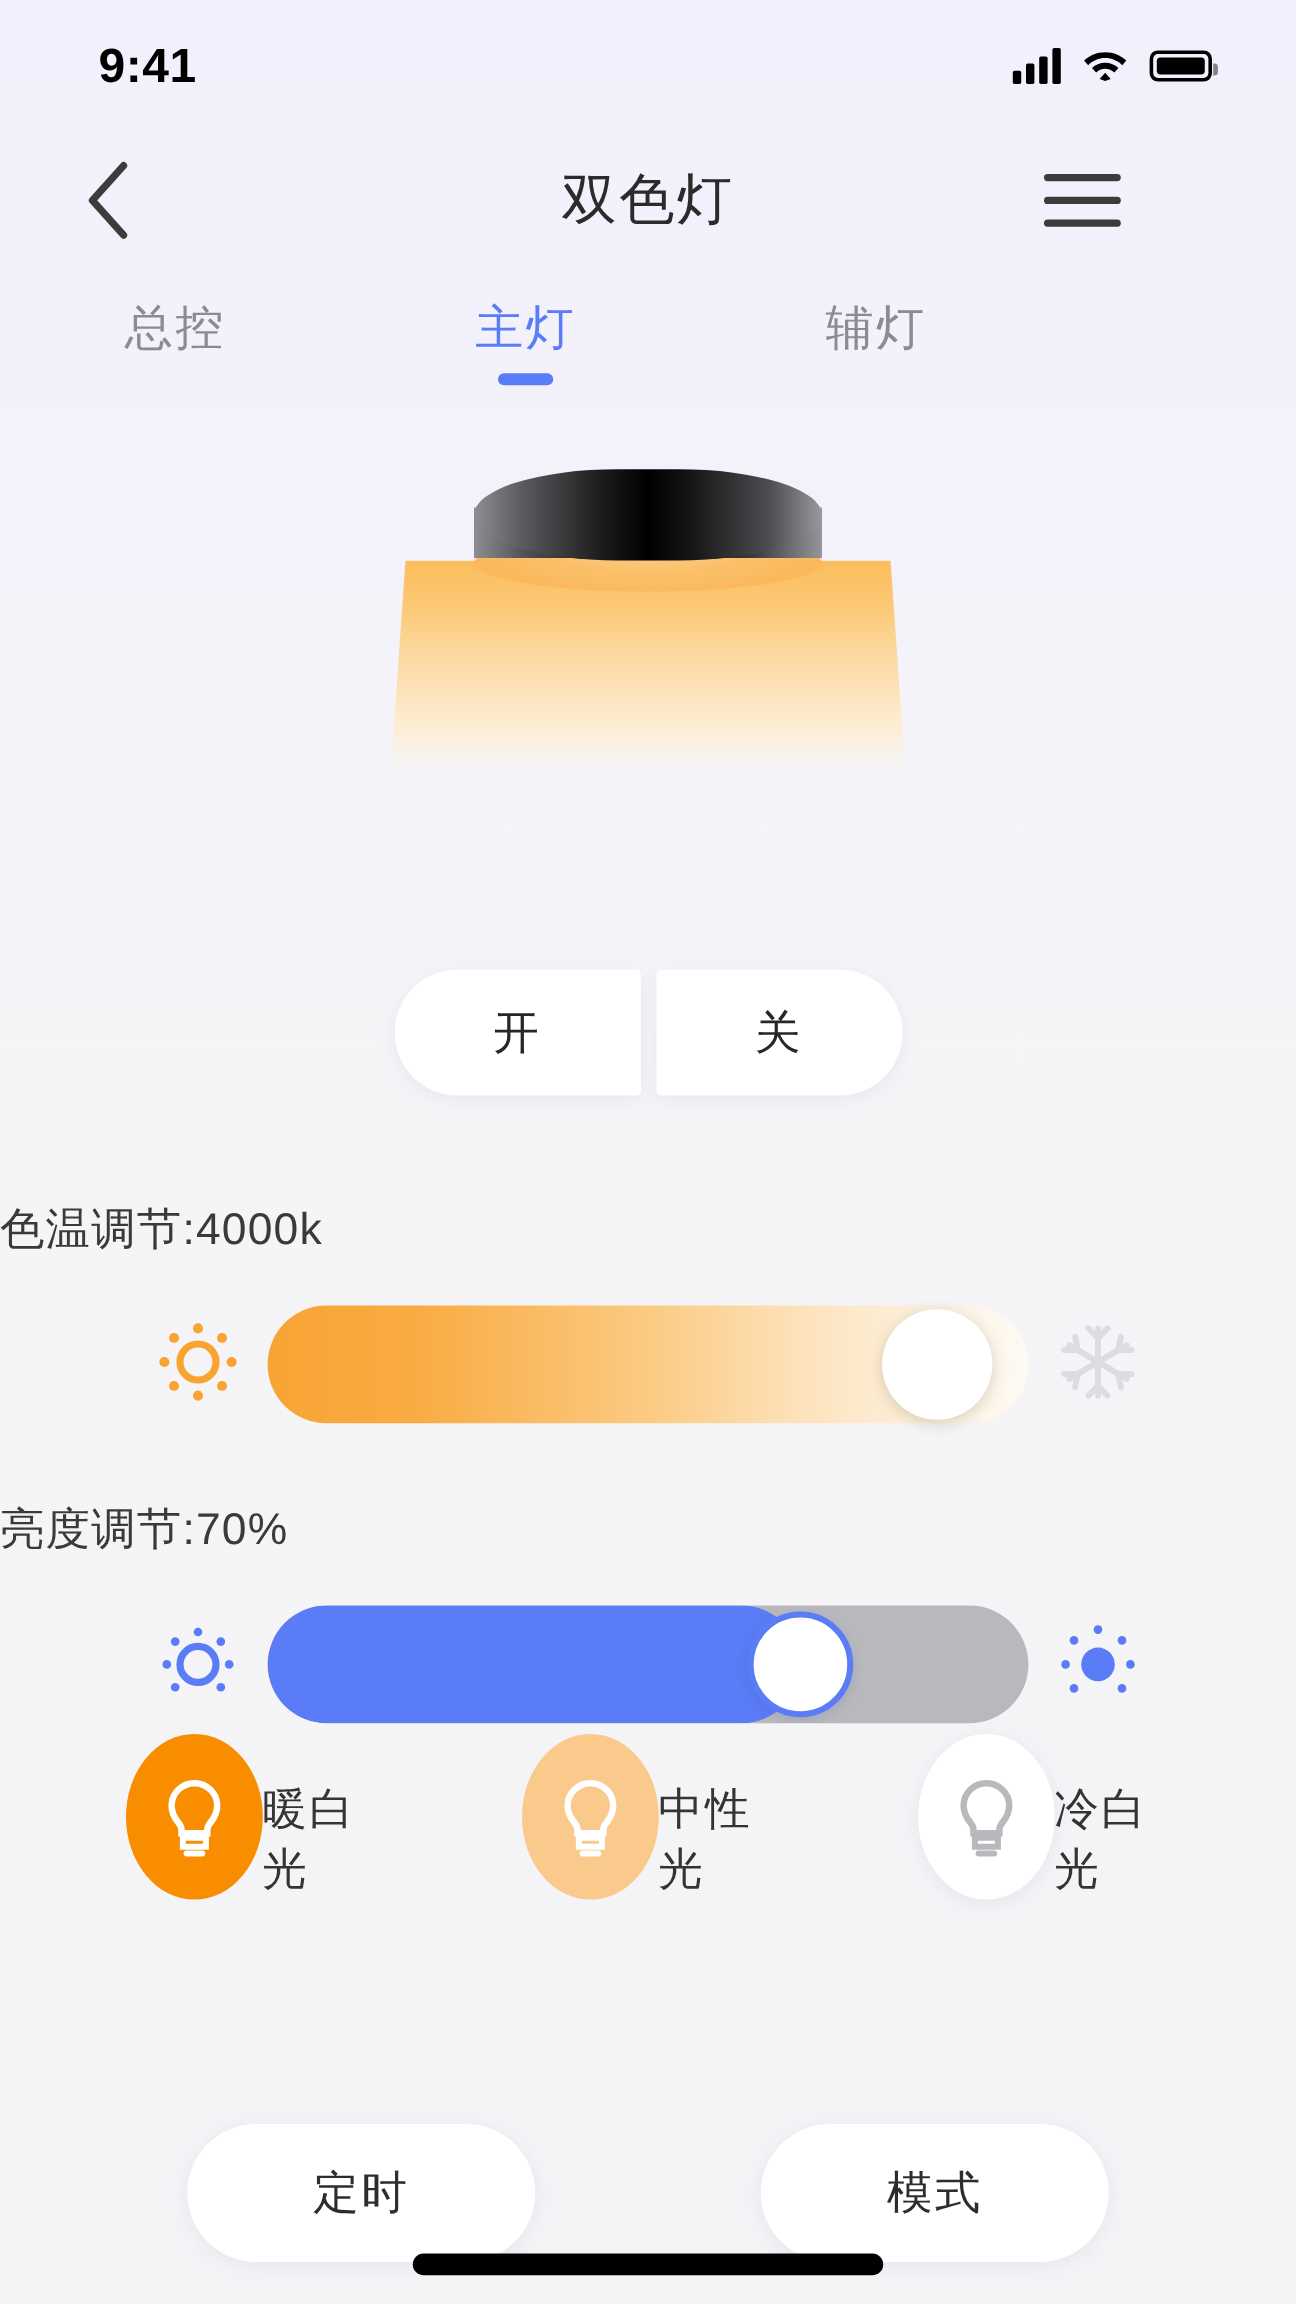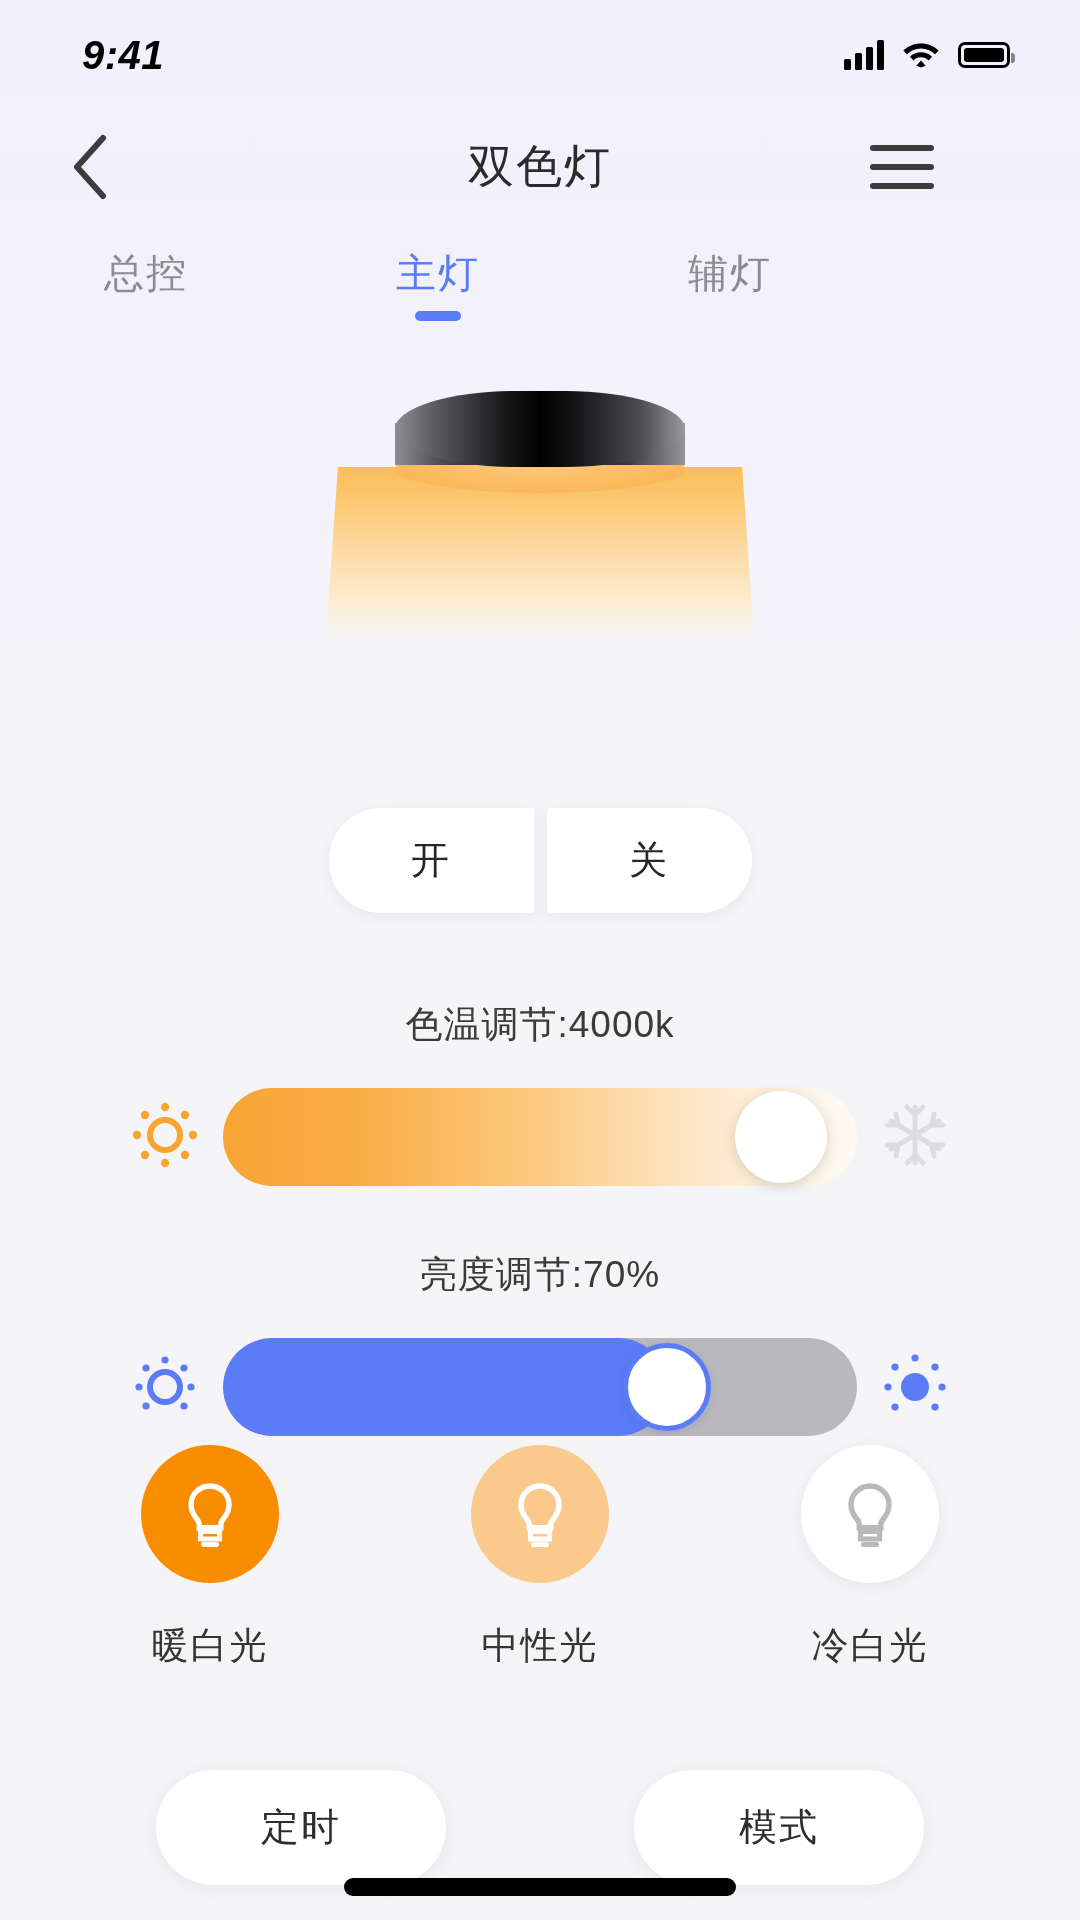--- a/index.html
+++ b/index.html
@@ -6,21 +6,21 @@
   html,body { width:1080px; height:1920px; }
   body {
     font-family:"Liberation Sans","DejaVu Sans",sans-serif;
     background:linear-gradient(180deg,#f2f0fc 0%,#f3f2fb 18%,#f5f5f8 45%,#f4f4f7 100%);
     position:relative; overflow:hidden;
   }
 
   
   .statusbar { position:absolute; top:0; left:0; width:1080px; height:110px;
     display:flex; align-items:center; justify-content:space-between;
-    padding:0 70px 0 82px;font-style:italic; }
+    padding:0 70px 0 82px; }
   .status-time { font-size:40px; font-weight:600; color:#000; letter-spacing:0.5px; }
   .status-icons { display:flex; align-items:center; gap:18px; }
   .sig { display:flex; align-items:flex-end; gap:4px; height:30px; }
   .sig i { display:block; width:7px; background:#000; border-radius:1.5px; }
   .sig i:nth-child(1){height:11px}.sig i:nth-child(2){height:17px}
   .sig i:nth-child(3){height:23px}.sig i:nth-child(4){height:30px}
   .batt { width:52px; height:26px; border:3px solid #000; border-radius:7px;
     position:relative; padding:3px; }
   .batt::after{content:"";position:absolute;right:-8px;top:8px;width:4px;height:10px;
     background:#000;border-radius:0 3px 3px 0;opacity:.45}
@@ -72,41 +72,41 @@
   .power-row { position:absolute; top:808px; left:0; width:1080px;
     display:flex; justify-content:center; gap:13px; }
   .pw-btn { width:205px; height:105px; background:#fff; display:flex;
     align-items:center; justify-content:center; font-size:38px; color:#272727;
     letter-spacing:2px; box-shadow:0 3px 14px rgba(110,110,150,.10); }
   .pw-btn.left  { border-radius:52px 4px 4px 52px; }
   .pw-btn.right { border-radius:4px 52px 52px 4px; }
 
   
   .slider-block { position:absolute; left:0; width:1080px; }
-  .slider-caption { text-align:center; font-size:37px; color:#3a3a3a; letter-spacing:1px; }
+  .slider-caption { text-align:left; font-size:37px; color:#3a3a3a; letter-spacing:1px; }
   .slider-row { display:flex; align-items:center; justify-content:center;
     gap:22px; margin-top:38px; }
   .slider-track { position:relative; width:634px; height:98px; border-radius:49px; }
   .track-ct { background:linear-gradient(90deg,#f8a434 0%,#f9ac44 20%,#fbc87e 48%,#fde4c0 72%,#fdf4e7 90%,#fdfaf4 100%); }
   .track-br { background:#b9b9bd; overflow:hidden; }
   .track-br .fill { position:absolute; left:0; top:0; height:100%;
     background:#5a7cf6; border-radius:49px; }
   .thumb { position:absolute; top:50%; transform:translate(-50%,-50%);
     border-radius:50%; background:#fff; }
   .thumb-ct { width:92px; height:92px; box-shadow:0 3px 13px rgba(120,100,60,.26); }
   .thumb-br { width:88px; height:88px; border:5px solid #5a7cf6;
     box-shadow:0 3px 10px rgba(60,80,180,.18); }
 
   .ct-block { top:1000px; }
   .br-block { top:1250px; }
 
   
   .presets { position:absolute; top:1445px; left:0; width:1080px;
     display:flex; justify-content:center; gap:120px; }
-  .preset { width:210px; display:flex; flex-direction:column; align-items:center; }
+  .preset { width:210px; display:flex; flex-direction:row; align-items:center; }
   .preset-circle { width:138px; height:138px; border-radius:50%;
     display:flex; align-items:center; justify-content:center; }
   .preset-label { margin-top:38px; font-size:37px; color:#343434; letter-spacing:2px; }
   .c-warm    { background:#f98d00; }
   .c-neutral { background:#fac98c; }
   .c-cool    { background:#fff; box-shadow:0 3px 14px rgba(120,120,160,.13); }
 
   
   .bottom-row { position:absolute; top:1770px; left:0; width:1080px;
     display:flex; justify-content:center; gap:188px; }

